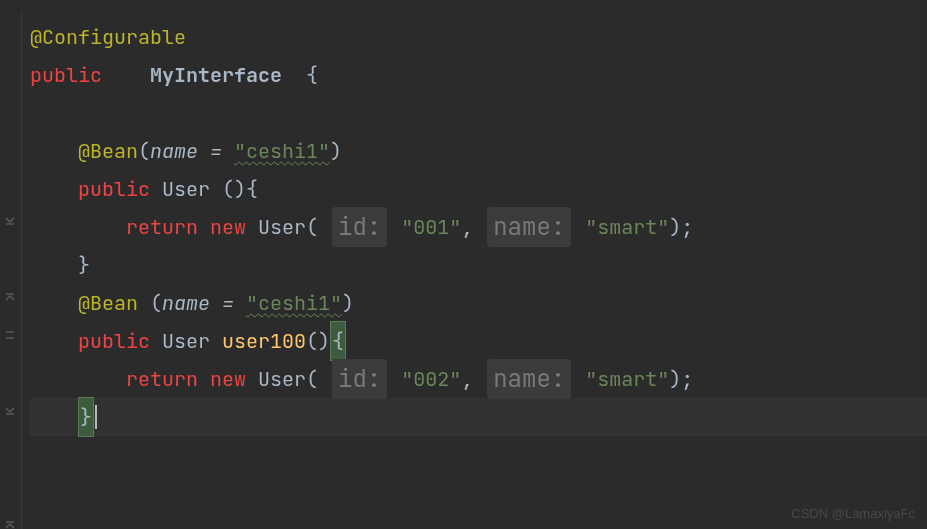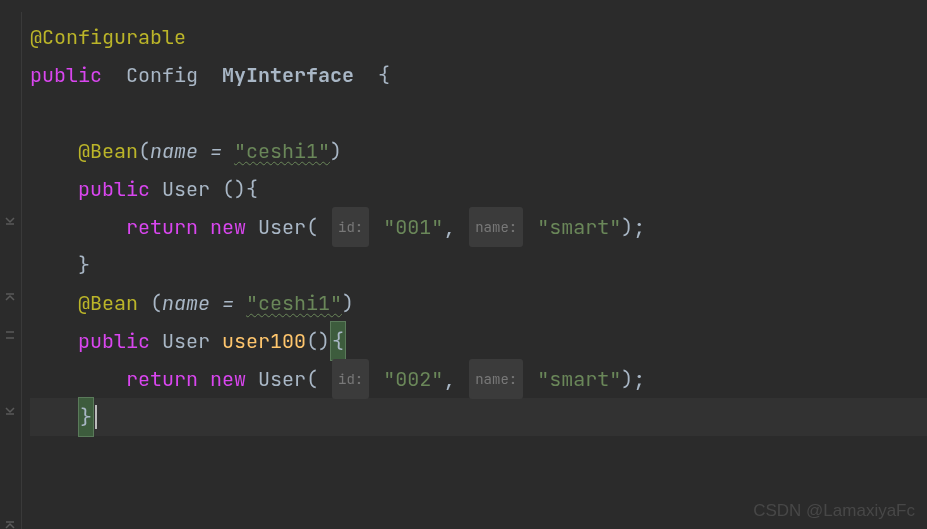--- a/index.html
+++ b/index.html
@@ -53,33 +53,33 @@
     .line {
       white-space: pre;
       height: 38px;
       display: flex;
       align-items: center;
     }
     .line.highlighted {
       background: #323232;
     }
     .annotation { color: #bbb529; }
-    .keyword { color: #d946ef; }
+    .keyword { color: #ef4444; }
     .classname { color: #a9b7c6; }
     .interface { color: #a9b7c6; font-weight: bold; }
     .methodname { color: #ffc66d; }
     .string { color: #6a8759; }
     .punct { color: #a9b7c6; }
     .plain { color: #a9b7c6; font-style: italic; }
     .paramhint {
       background: #3b3b3b;
       color: #787878;
       padding: 1px 6px;
       border-radius: 3px;
-      font-size: 14px;
+      font-size: 24px;
       margin: 0 2px;
     }
     .warn-underline {
       text-decoration: underline wavy #6a8759;
       text-decoration-thickness: 1px;
       text-underline-offset: 3px;
     }
     .brace-match {
       background: #3d5c3d;
       border: 1px solid #5a7a5a;
@@ -91,21 +91,21 @@
       height: 24px;
       background: #bbbbbb;
       vertical-align: middle;
       margin-left: 1px;
     }
     .watermark {
       position: absolute;
       bottom: 8px;
       right: 12px;
       color: #5a5a5a;
-      font-size: 17px;
+      font-size: 13px;
       opacity: 0.6;
       font-family: sans-serif;
     }
   </style>
 </head>
 <body>
 
 <div class="editor">
   <div class="gutter">
     <div class="fold-icon" style="top:202px;">
@@ -131,21 +131,21 @@
     <div class="fold-icon" style="top:506px;">
       <svg viewBox="0 0 12 12">
           <path d="M2 9 L6 5 L10 9 M2 3 L10 3"></path>
         </svg>
     </div>
   </div>
 
   <div class="code-area">
     <div class="line"><span class="annotation">@Configurable</span></div>
 
-    <div class="line"><span class="keyword">public</span><span> </span><span> </span><span class="classname">Config</span><span> </span><span> </span><span class="interface">MyInterface</span><span>  </span><span class="punct">{</span></div>
+    <div class="line"><span class="keyword">public</span><span> </span><span> </span><span> </span><span> </span><span class="interface">MyInterface</span><span>  </span><span class="punct">{</span></div>
 
     <div class="line"></div>
 
     <div class="line"><span>    </span><span class="annotation">@Bean</span><span class="punct">(</span><span class="plain">name</span><span class="plain"> = </span><span class="string warn-underline">"ceshi1"</span><span class="punct">)</span></div>
 
     <div class="line"><span>    </span><span class="keyword">public</span><span> </span><span class="classname">User</span><span> </span><span class="punct">()</span><span class="punct">{</span></div>
 
     <div class="line"><span>        </span><span class="keyword">return</span><span> </span><span class="keyword">new</span><span> </span><span class="classname">User</span><span class="punct">(</span><span> </span><span class="paramhint">id:</span><span> </span><span class="string">"001"</span><span class="punct">, </span><span class="paramhint">name:</span><span> </span><span class="string">"smart"</span><span class="punct">)</span><span class="punct">;</span></div>
 
     <div class="line"><span>    </span><span class="punct">}</span></div>

